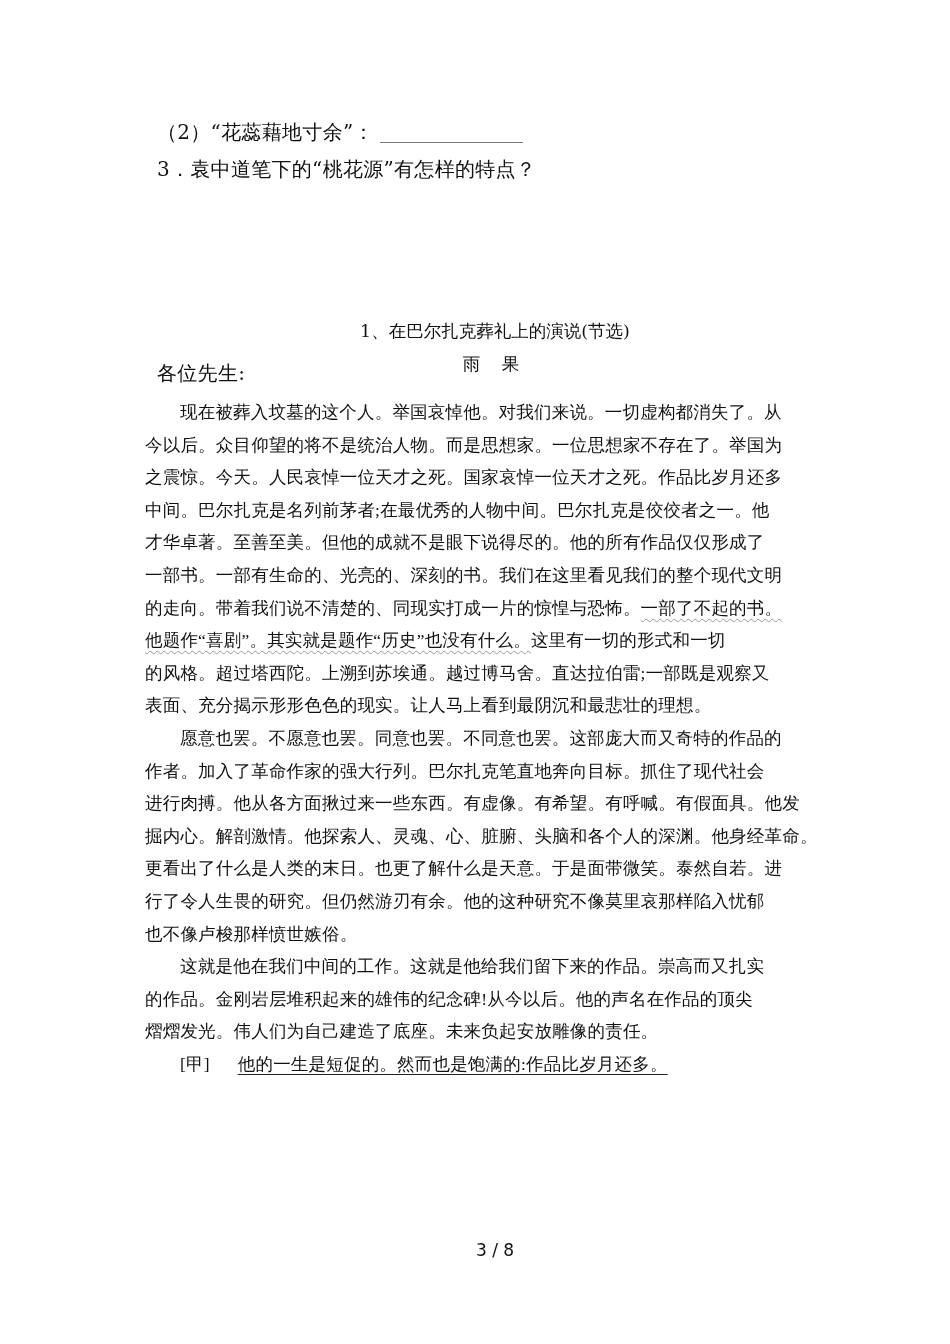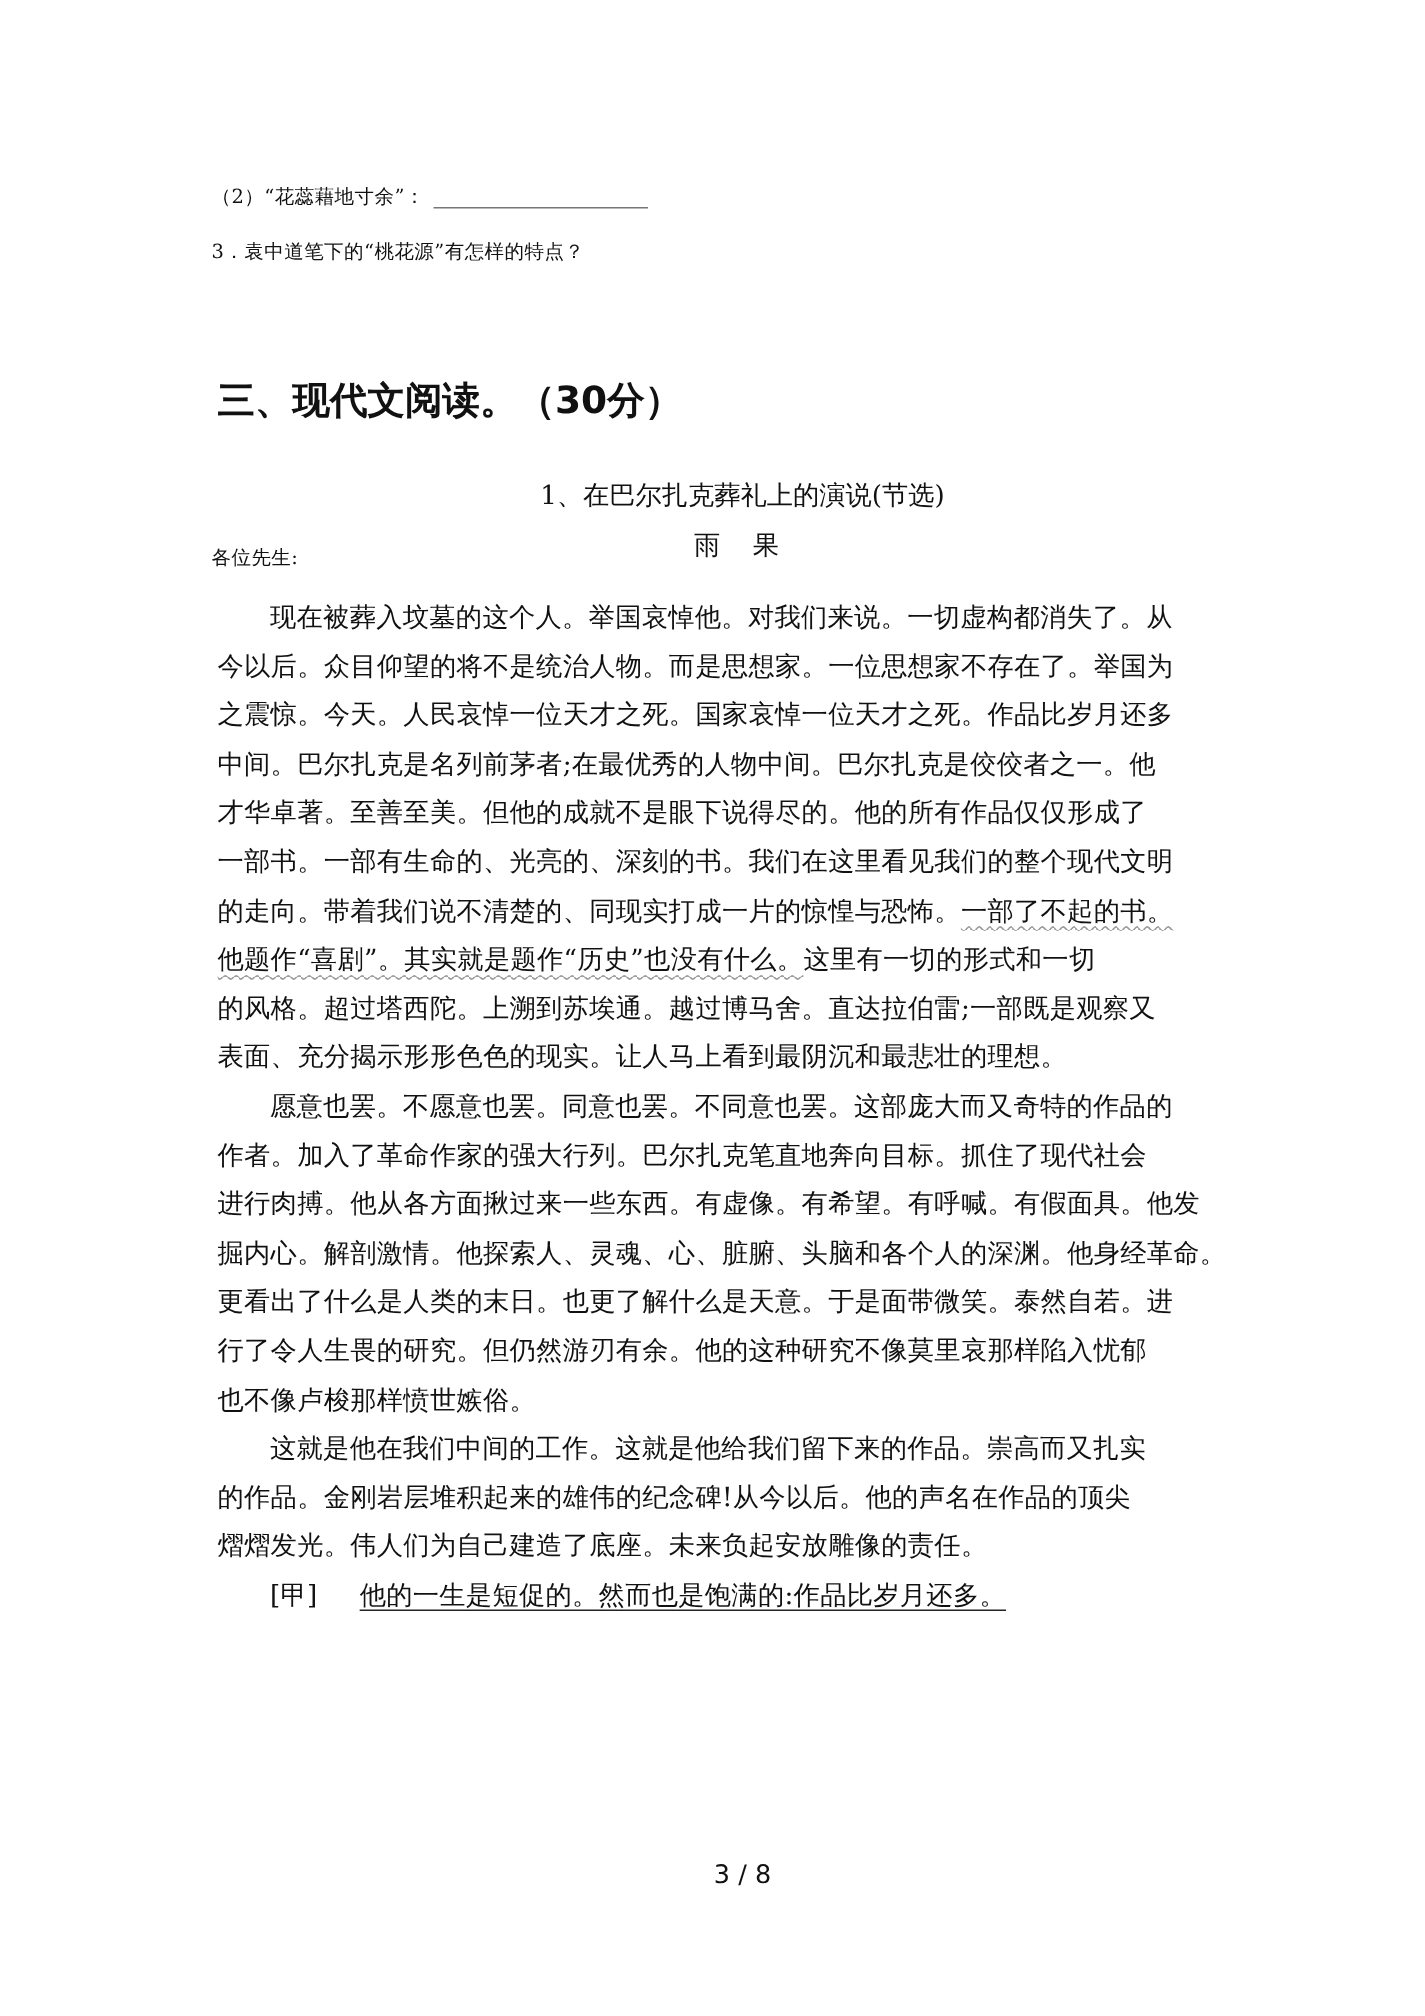--- a/index.html
+++ b/index.html
@@ -3,22 +3,22 @@
   <meta charset="utf-8">
   <style>
     html, body { margin: 0; padding: 0; background: #ffffff; }
     body {
       width: 950px; height: 1344px; position: relative; overflow: hidden;
       font-family: "DejaVu Serif", "Liberation Serif", serif;
       color: #111111;
     }
     .page { position: absolute; left: 0; top: 0; width: 950px; height: 1344px; }
     .line {
-      position: absolute; left: 141px; width: 680px;
-      font-size: 13px; line-height: 22px; white-space: nowrap;
+      position: absolute; left: 157px; width: 680px;
+      font-size: 20px; line-height: 22px; white-space: nowrap;
       letter-spacing: 0.3px;
     }
     .q2 { top: 121px; }
     .q3 { top: 158px; }
     .blank {
       display: inline-block; width: 143px; height: 1px;
       border-bottom: 1px solid #777777; vertical-align: -4px; margin-left: 6px;
     }
     .section-title {
       position: absolute; left: 145px; top: 252px;
@@ -31,21 +31,21 @@
     }
     .author {
       position: absolute; left: 0; width: 990px; top: 327px; text-align: center;
       font-size: 17.5px; line-height: 22px; letter-spacing: 8px;
     }
     .salutation { top: 362px; }
     .body-text {
       position: absolute; left: 145px; top: 396px; width: 680px;
       font-size: 17.5px; line-height: 32.6px; letter-spacing: 0.2px;
     }
-    .body-text .row { height: 32.6px; white-space: nowrap; }
+    .body-text .row { height: 32.6px; white-space: nowrap; font-family: Liberation Serif, serif; }
     .indent { padding-left: 35px; }
     .wavy {
       text-decoration: underline wavy #9a9a9a;
       text-decoration-thickness: 1px;
       text-underline-offset: 4px;
       text-align: right;
     }
     .straight {
       text-decoration: underline solid #222222;
       text-underline-offset: 4px;
@@ -61,21 +61,20 @@
 <body>
 
 <div class="page">
 
   <div class="line q2">
     <span>（2）“花蕊藉地寸余”：</span><span class="blank"></span>
   </div>
 
   <div class="line q3">3．袁中道笔下的“桃花源”有怎样的特点？</div>
 
-  <div class="section-title">三、现代文阅读。（30分）</div>
 
   <div class="article-title">1、在巴尔扎克葬礼上的演说(节选)</div>
   <div class="author" style="top:327px; transform: translateY(26px);">雨 果</div>
 
   <div class="line salutation">各位先生:</div>
 
   <div class="body-text">
     <div class="row indent">现在被葬入坟墓的这个人。举国哀悼他。对我们来说。一切虚构都消失了。从</div>
     <div class="row">今以后。众目仰望的将不是统治人物。而是思想家。一位思想家不存在了。举国为</div>
     <div class="row">之震惊。今天。人民哀悼一位天才之死。国家哀悼一位天才之死。作品比岁月还多</div>

